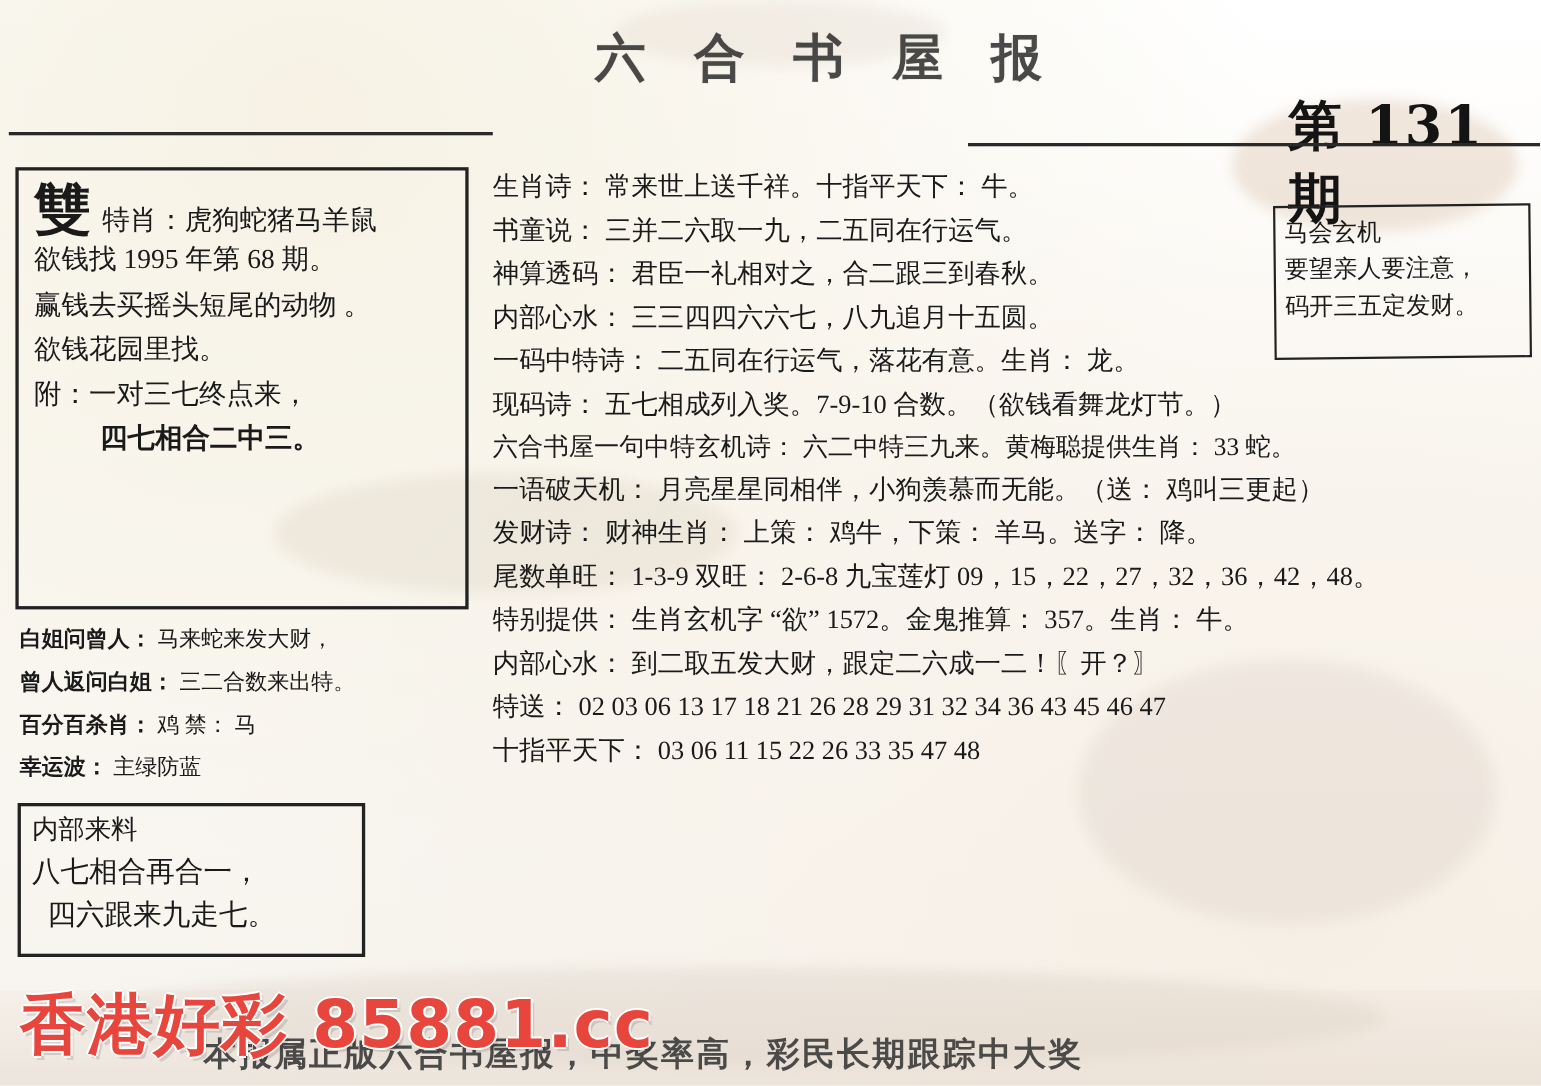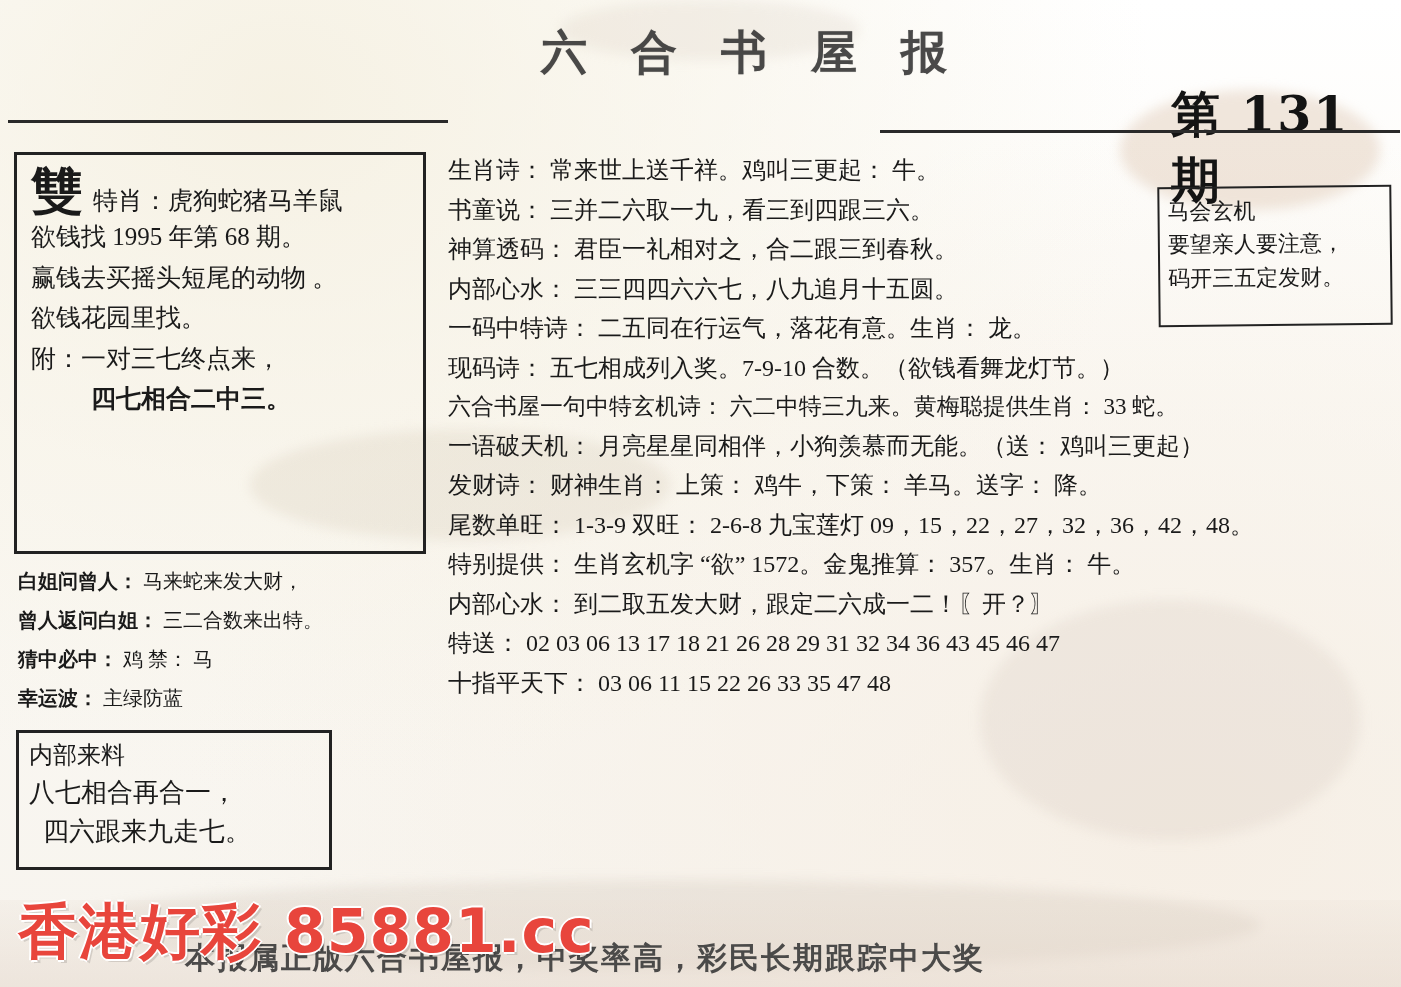--- a/index.html
+++ b/index.html
@@ -230,21 +230,21 @@
   <div class="left-small">
     <div class="ls-line">
       <b>白姐问曾人：</b>
       <span>马来蛇来发大财，</span>
     </div>
     <div class="ls-line">
       <b>曾人返问白姐：</b>
       <span>三二合数来出特。</span>
     </div>
     <div class="ls-line">
-      <b>猜中必中：</b>
+      <b>百分百杀肖：</b>
       <span>鸡 禁： 马</span>
     </div>
     <div class="ls-line">
       <b>幸运波：</b>
       <span>主绿防蓝</span>
     </div>
   </div>
 
   <div class="inner-box">
     <div class="ib-title">内部来料</div>
@@ -254,25 +254,25 @@
 
   <div class="right-box">
     <div class="rb-line">马会玄机</div>
     <div class="rb-line">要望亲人要注意，</div>
     <div class="rb-line">码开三五定发财。</div>
   </div>
 
   <div class="body-col">
     <div class="row">
       <span class="k">生肖诗：</span>
-      <span>常来世上送千祥。鸡叫三更起： 牛。</span>
+      <span>常来世上送千祥。十指平天下： 牛。</span>
     </div>
     <div class="row">
       <span class="k">书童说：</span>
-      <span>三并二六取一九，看三到四跟三六。</span>
+      <span>三并二六取一九，二五同在行运气。</span>
     </div>
     <div class="row">
       <span class="k">神算透码：</span>
       <span>君臣一礼相对之，合二跟三到春秋。</span>
     </div>
     <div class="row">
       <span class="k">内部心水：</span>
       <span>三三四四六六七，八九追月十五圆。</span>
     </div>
     <div class="row">

